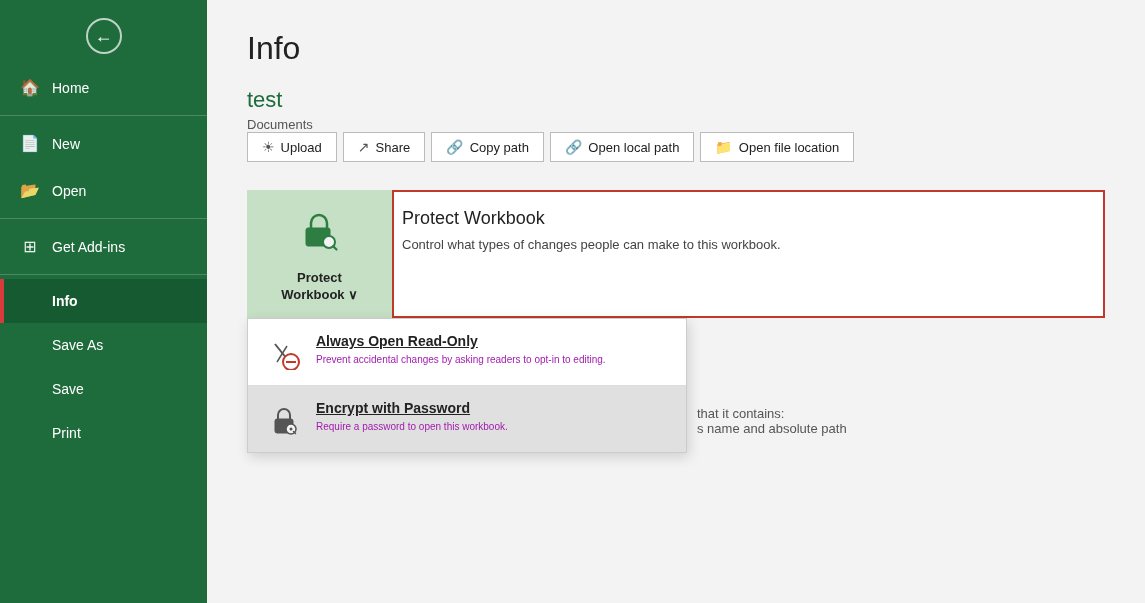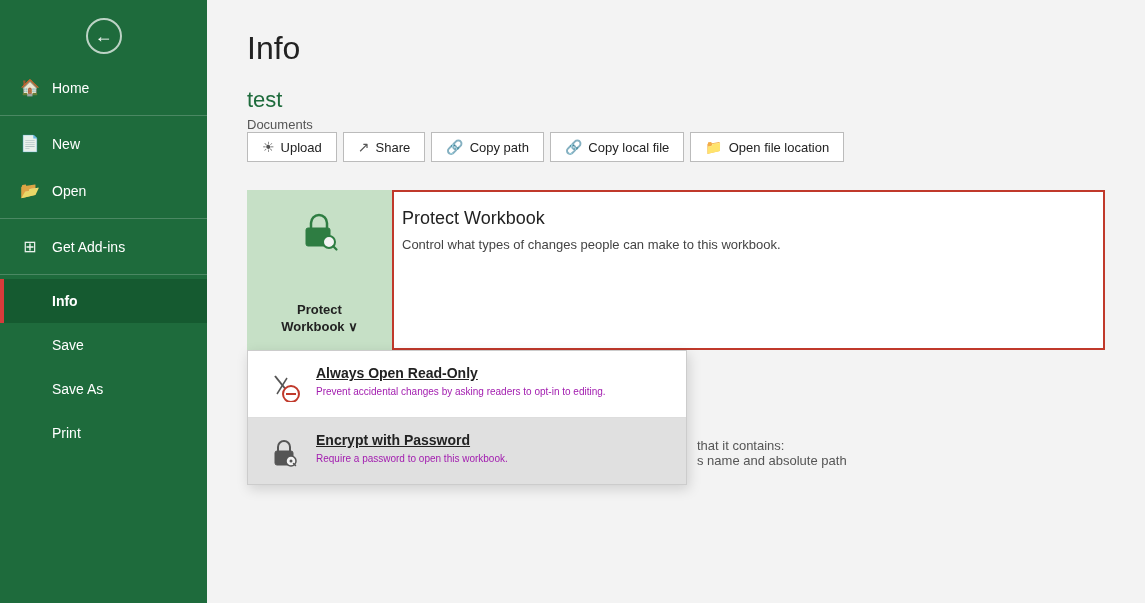--- a/index.html
+++ b/index.html
@@ -108,21 +108,20 @@
     .protect-tile {
       background: #c6e0c6;
       width: 145px;
       display: flex;
       flex-direction: column;
       align-items: center;
       justify-content: center;
       padding: 20px 10px 14px;
       cursor: pointer;
       flex-shrink: 0;
-      gap: 32px;
     }
     .protect-tile-icon { font-size: 32px; margin-bottom: 8px; }
     .protect-tile-label { font-size: 13px; font-weight: 600; text-align: center; color: #222; line-height: 1.3; }
 
     .protect-info-box {
       border: 2px solid #c0392b;
       background: white;
       padding: 16px 8px;
       flex: 1;
       margin-left: 0;
@@ -212,25 +211,25 @@
       <span class="sidebar-icon">⊞</span>
       <span class="item-label">Get Add-ins</span>
     </div>
     <hr class="sidebar-divider">
     <div class="sidebar-item active">
       <span class="sidebar-icon"></span>
       <span class="item-label">Info</span>
     </div>
     <div class="sidebar-item">
       <span class="sidebar-icon"></span>
+      <span class="item-label">Save As</span>
+    </div>
+    <div class="sidebar-item">
+      <span class="sidebar-icon"></span>
       <span class="item-label">Save</span>
-    </div>
-    <div class="sidebar-item">
-      <span class="sidebar-icon"></span>
-      <span class="item-label">Save As</span>
     </div>
     <div class="sidebar-item">
       <span class="sidebar-icon"></span>
       <span class="item-label">Print</span>
     </div>
   </nav>
 </aside>
 
 <main class="main">
   <h1 class="page-title">Info</h1>
@@ -246,21 +245,21 @@
     <button class="action-btn">
       <span class="action-btn-icon">↗</span>
       <span>Share</span>
     </button>
     <button class="action-btn">
       <span class="action-btn-icon">🔗</span>
       <span>Copy path</span>
     </button>
     <button class="action-btn">
       <span class="action-btn-icon">🔗</span>
-      <span>Copy local file</span>
+      <span>Open local path</span>
     </button>
     <button class="action-btn">
       <span class="action-btn-icon">📁</span>
       <span>Open file location</span>
     </button>
   </div>
 
   <div class="protect-section">
     <div class="protect-tile">
       <div class="protect-tile-icon">

